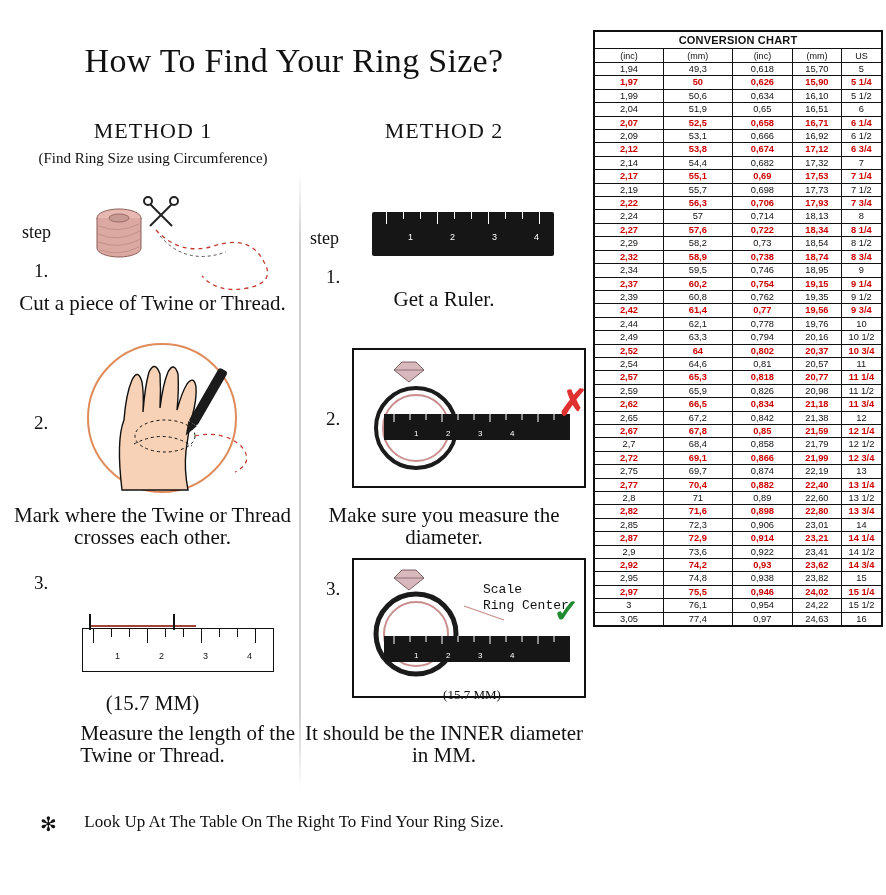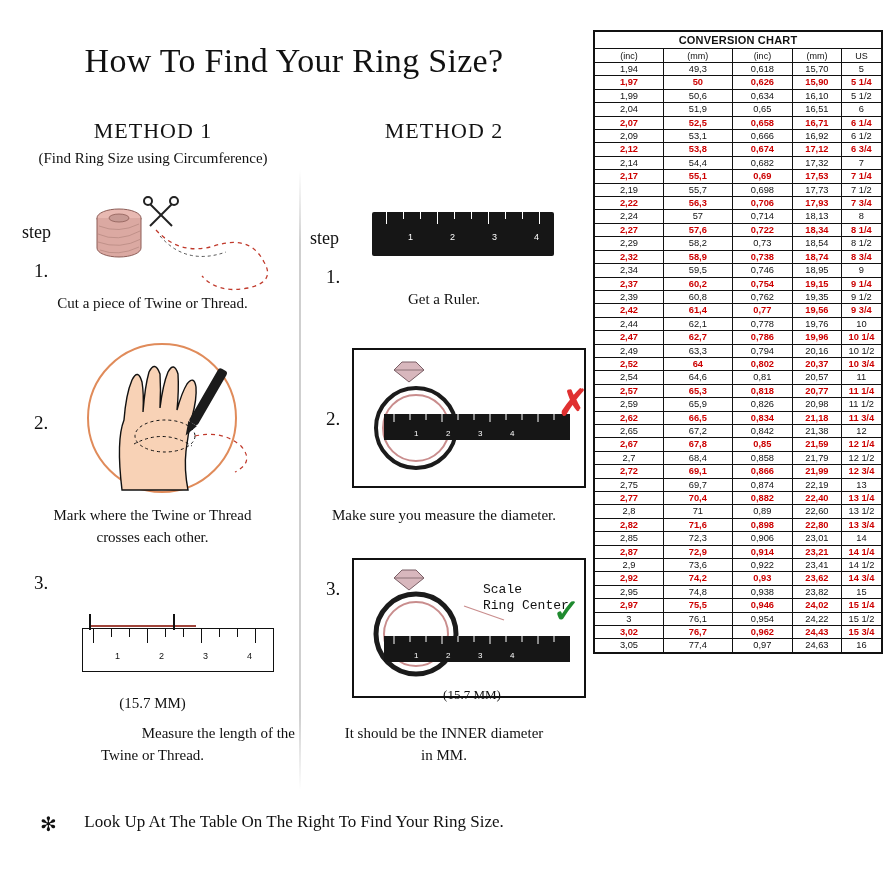--- a/index.html
+++ b/index.html
@@ -18,21 +18,21 @@
 
   #m1head{left:8px;top:118px;width:290px;}
   #m2head{left:300px;top:118px;width:288px;}
 
   #divider{position:absolute;left:299px;top:170px;width:2px;height:620px;
            background:linear-gradient(to bottom,#ffffff,#cfcfcf 12%,#cfcfcf 88%,#ffffff);}
 
   .stepword{position:absolute;font-size:18px;font-family:"Liberation Serif",serif;}
   .stepnum{position:absolute;font-size:19px;font-family:"Liberation Serif",serif;}
 
-  .caption{position:absolute;text-align:center;font-size:15px;line-height:22px;
+  .caption{position:absolute;text-align:center;font-size:21px;line-height:22px;
            font-family:"Liberation Serif",serif;}
 
   
   .ruler{position:absolute;background:#161616;border-radius:2px;}
   .ruler .tick{position:absolute;top:0;width:1px;background:#ffffff;}
   .ruler .lbl{position:absolute;color:#ffffff;font-size:9px;font-family:"Liberation Sans",sans-serif;}
 
   .whiteruler{position:absolute;background:#ffffff;border:1px solid #111;}
   .whiteruler .tick{position:absolute;top:0;width:1px;background:#111;}
   .whiteruler .lbl{position:absolute;color:#111;font-size:9px;font-family:"Liberation Sans",sans-serif;}
@@ -412,27 +412,20 @@
             <td>19,56</td>
             <td>9 3/4</td>
           </tr>
           <tr class="blk">
             <td>2,44</td>
             <td>62,1</td>
             <td>0,778</td>
             <td>19,76</td>
             <td>10</td>
           </tr>
-          <tr class="red">
-            <td>2,47</td>
-            <td>62,7</td>
-            <td>0,786</td>
-            <td>19,96</td>
-            <td>10 1/4</td>
-          </tr>
           <tr class="blk">
             <td>2,49</td>
             <td>63,3</td>
             <td>0,794</td>
             <td>20,16</td>
             <td>10 1/2</td>
           </tr>
           <tr class="red">
             <td>2,52</td>
             <td>64</td>
@@ -566,27 +559,20 @@
             <td>24,02</td>
             <td>15 1/4</td>
           </tr>
           <tr class="blk">
             <td>3</td>
             <td>76,1</td>
             <td>0,954</td>
             <td>24,22</td>
             <td>15 1/2</td>
           </tr>
-          <tr class="red">
-            <td>3,02</td>
-            <td>76,7</td>
-            <td>0,962</td>
-            <td>24,43</td>
-            <td>15 3/4</td>
-          </tr>
           <tr class="blk">
             <td>3,05</td>
             <td>77,4</td>
             <td>0,97</td>
             <td>24,63</td>
             <td>16</td>
           </tr>
         </tbody>
     </table>
   </div>

